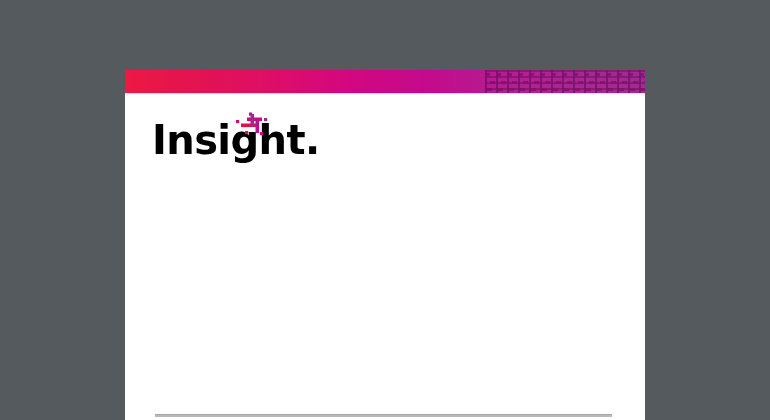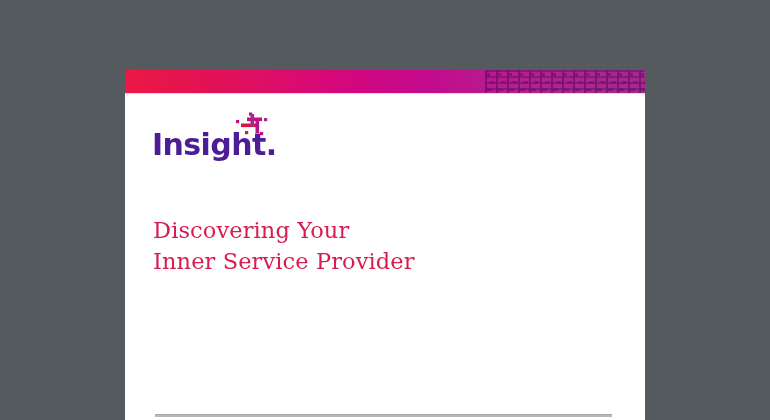--- a/index.html
+++ b/index.html
@@ -90,24 +90,24 @@
     left: 27px;
     top: 42px;
     width: 150px;
     height: 48px;
   }
   #logo-wordmark {
     position: absolute;
     left: 0;
     bottom: 0;
     font-family: "DejaVu Sans", sans-serif;
-    font-size: 30px;
+    font-size: 40px;
     font-weight: 600;
     letter-spacing: -0.6px;
-    color: #4c1d95;
+    color: #000000;
     line-height: 1;
   }
   #logo-mark {
     position: absolute;
     left: 83px;
     top: 0px;
     width: 34px;
     height: 30px;
   }
 
@@ -165,21 +165,17 @@
         <rect x="25" y="20" width="3.2" height="3.2" fill="#cf0a7d"></rect>
 
         <rect x="6" y="11.5" width="15" height="3.6" fill="#e0123f"></rect>
         <rect x="12" y="5.5" width="15" height="3.6" fill="#cf0a7d"></rect>
 
         <rect x="15.5" y="2" width="3.6" height="13" fill="#9c2a8e"></rect>
         <rect x="20.5" y="8" width="3.6" height="13" fill="#b4148a"></rect>
       </svg>
     </div>
 
-    <div id="doc-title">
-      <span class="line">Discovering Your</span>
-      <span class="line">Inner Service Provider</span>
-    </div>
 
     <div id="bottom-rule"></div>
 
   </div>
 </div>
 
 </body></html>

